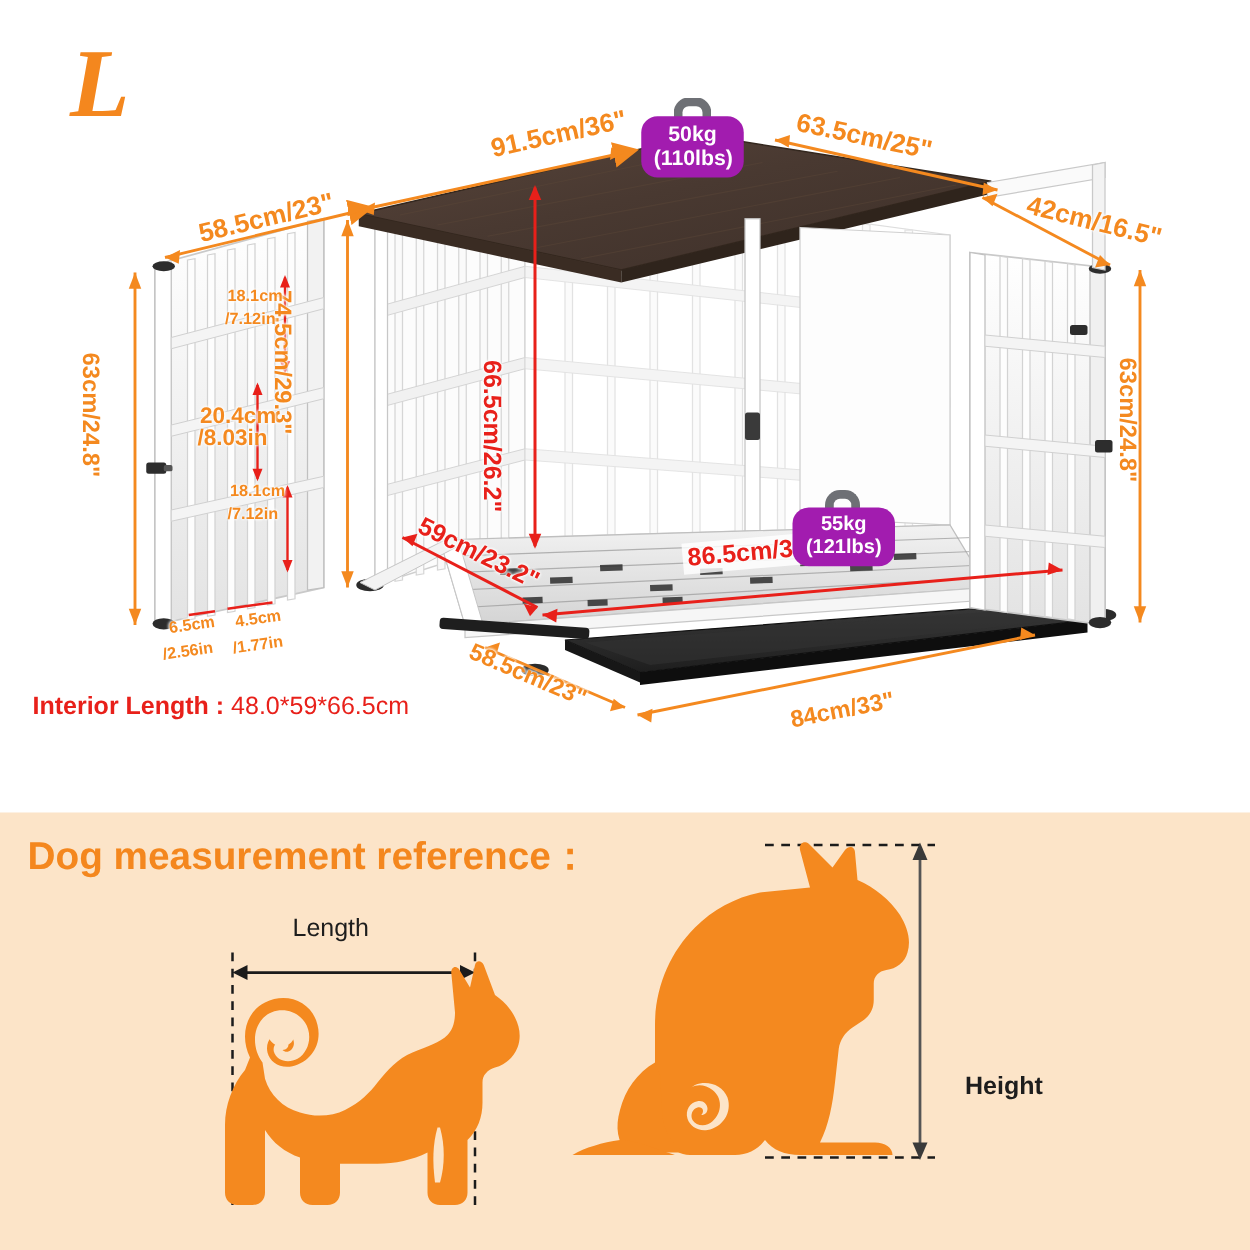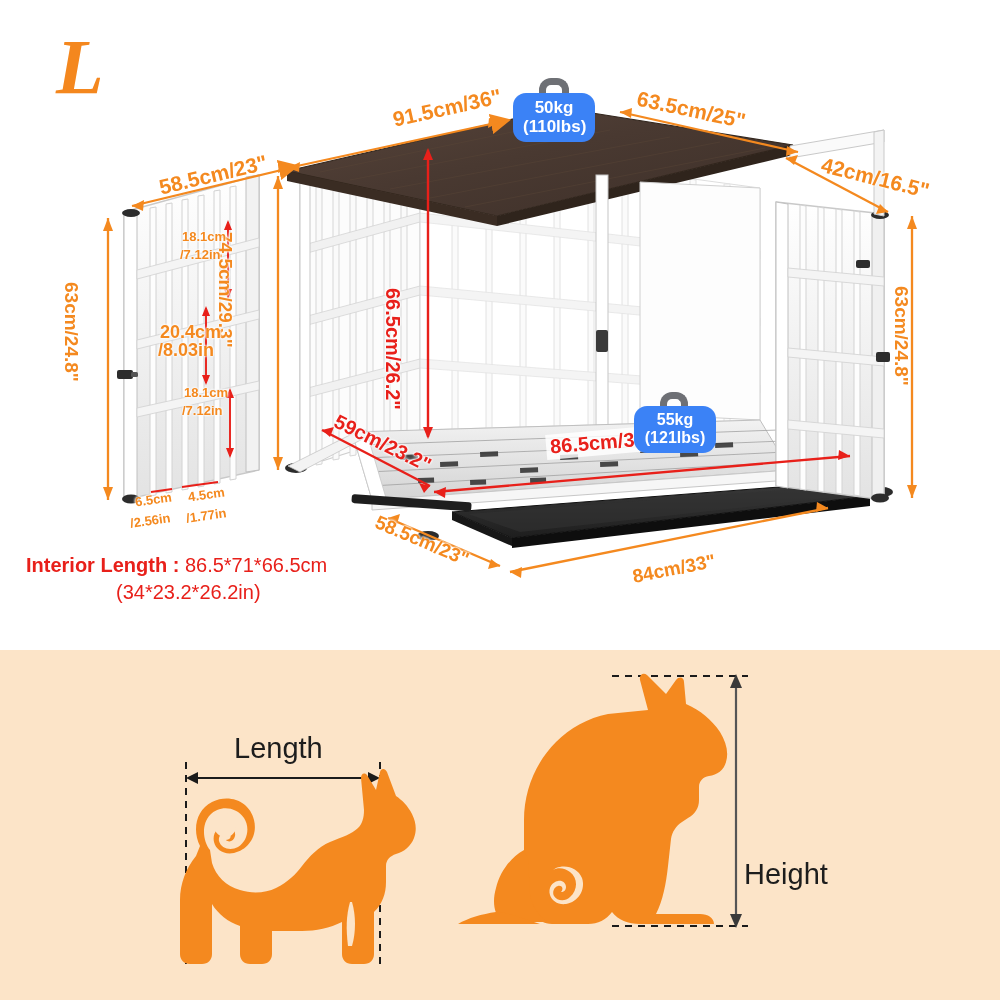--- a/index.html
+++ b/index.html
@@ -40,21 +40,21 @@
   .dim.red { color: #E8201A; }
   .dim.redlbl {
     color: #E8201A;
     background: rgba(255,255,255,0.82);
     padding: 1px 4px;
   }
 
   
   .weight-chip {
     position: absolute;
-    background: #3b82f6;
+    background: #a21caf;
     color: #ffffff;
     border-radius: 13px;
     text-align: center;
     font-weight: bold;
     line-height: 1.12;
     padding: 5px 10px 6px 10px;
     font-family: "Liberation Sans", sans-serif;
   }
   .weight-handle {
     position: absolute;
@@ -81,21 +81,21 @@
   }
   #ref-title {
     position: absolute; left: 22px; top: 14px;
     font-size: 31px; font-weight: bold; color: #F4871E;
     font-family: "Liberation Sans", sans-serif;
   }
   #ref-svg { position: absolute; left: 0; top: 0; }
   .ref-label {
     position: absolute;
     font-family: "Liberation Sans", sans-serif;
-    font-size: 29px; color: #1d1d1d;
+    font-size: 20px; color: #1d1d1d;
   }
 </style>
 </head>
 <body>
 
 <div id="root">
 
   <div id="product-panel">
 
     <div class="size-badge">L</div>
@@ -413,27 +413,27 @@
     <div>
       <div class="weight-handle" style="left:660px; top:392px; width:28px; height:16px;"></div>
       <div class="weight-chip" style="left:634px; top:406px; width:82px; font-size:16px;">
         <div>55kg</div>
         <div>(121lbs)</div>
       </div>
     </div>
 
     <div class="interior-note" style="left:26px; top:552px;">
       <span class="bold">Interior Length :</span>
-      <span>86.5*71*66.5cm</span>
-      <span class="l2">(34*23.2*26.2in)</span>
+      <span>48.0*59*66.5cm</span>
     </div>
   </div>
 
   <div id="reference-panel">
 
+    <div id="ref-title">Dog measurement reference：</div>
 
     <svg id="ref-svg" width="1000" height="350" viewBox="0 0 1000 350">
 
       <g>
 
         <line x1="186" y1="112" x2="186" y2="316" stroke="#1b1b1b" stroke-width="2" stroke-dasharray="7 6"></line>
         <line x1="380" y1="112" x2="380" y2="316" stroke="#1b1b1b" stroke-width="2" stroke-dasharray="7 6"></line>
 
         <line x1="190" y1="128" x2="376" y2="128" stroke="#1b1b1b" stroke-width="2.2"></line>
         <polygon points="186,128 198,122 198,134" fill="#1b1b1b"></polygon>
@@ -565,16 +565,16 @@
                  C564,239 562,235 558,236
                  C554,237 552,242 554,246
                  C557,251 565,252 570,247
                  C578,240 578,228 570,222
                  C565,218 558,217 553,220 Z"></path>
       </g>
     </svg>
 
     <div class="ref-label" style="left:234px; top:82px;">Length</div>
 
-    <div class="ref-label" style="left:744px; top:208px;">Height</div>
+    <div class="ref-label" style="left:772px; top:208px;font-weight:bold;">Height</div>
   </div>
 
 </div>
 
 </body></html>

